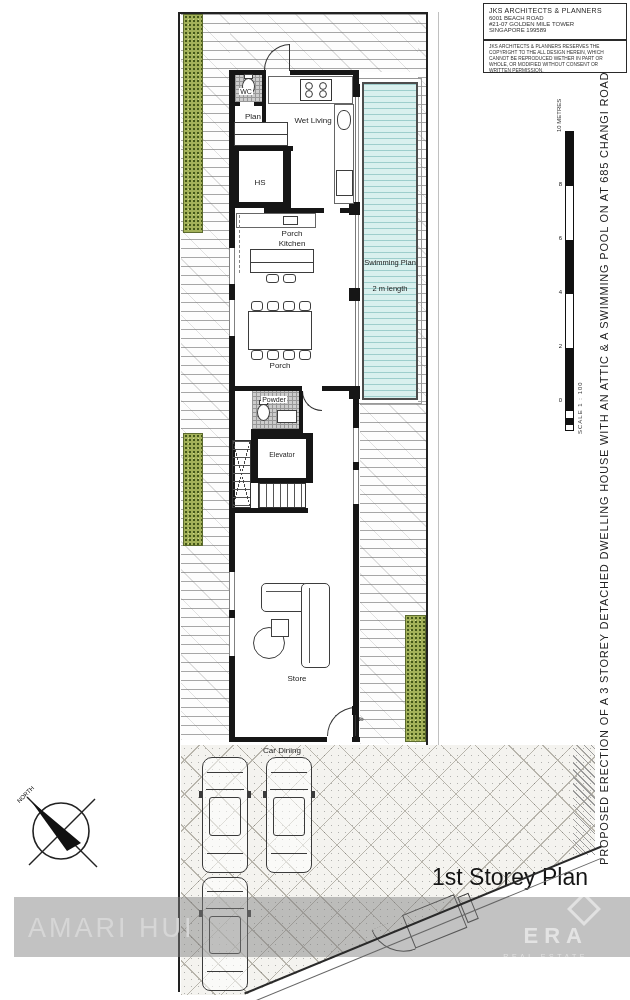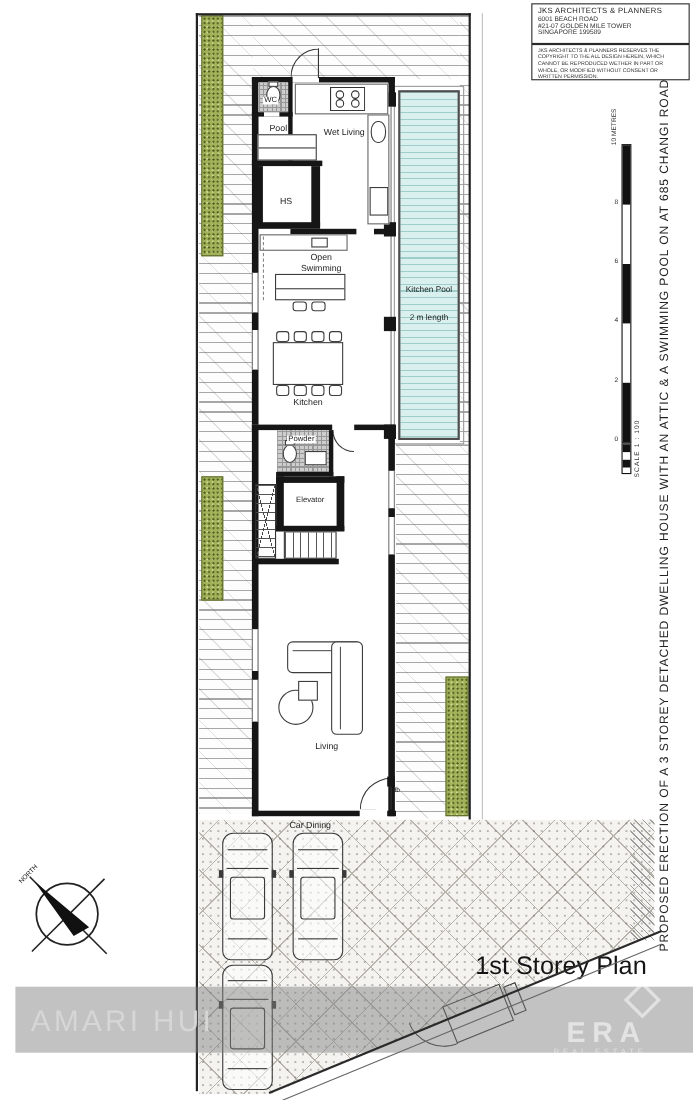--- a/index.html
+++ b/index.html
@@ -102,21 +102,21 @@
   </div>
 
   <div class="abs" style="left:372px;top:894px;width:132px;height:50px;transform:rotate(-22deg);z-index:2">
     <div class="abs" style="left:0;top:10px;width:34px;height:34px;border-left:1px solid #333;border-bottom:1px solid #333;border-bottom-left-radius:100% 100%"></div>
     <div class="abs" style="left:34px;top:8px;width:56px;height:36px;border:1.5px solid #333;box-sizing:border-box"></div>
     <div class="abs" style="left:92px;top:12px;width:12px;height:28px;border:1.5px solid #333;box-sizing:border-box"></div>
   </div>
 
   <div class="abs" style="left:358px;top:78px;width:64px;height:326px;border:1px solid #999;box-sizing:border-box;z-index:1"></div>
   <div class="pool" style="left:362px;top:82px;width:56px;height:318px"></div>
-  <div class="lbl" style="left:362px;top:258px;width:56px;font-size:7.5px">Kitchen Pool</div>
+  <div class="lbl" style="left:362px;top:258px;width:56px;font-size:7.5px">Swimming Plan</div>
   <div class="lbl" style="left:362px;top:284px;width:56px;font-size:7.5px">2 m length</div>
 
   <div class="wall" style="left:229px;top:70px;width:130px;height:5px"></div>
   <div class="wall" style="left:229px;top:70px;width:6px;height:316px"></div>
   <div class="wall" style="left:229px;top:386px;width:6px;height:356px"></div>
   <div class="winv" style="left:229px;top:248px;height:36px"></div>
   <div class="winv" style="left:229px;top:300px;height:36px"></div>
   <div class="winv" style="left:229px;top:572px;height:38px"></div>
   <div class="winv" style="left:229px;top:618px;height:38px"></div>
   <div class="wall" style="left:229px;top:737px;width:98px;height:5px"></div>
@@ -137,21 +137,21 @@
   <div class="abs" style="left:289px;top:44px;width:1px;height:27px;background:#333;z-index:2"></div>
 
   <div class="mosaic" style="left:235px;top:75px;width:27px;height:27px"></div>
   <div class="wall" style="left:262px;top:70px;width:4px;height:78px"></div>
   <div class="wall" style="left:229px;top:102px;width:37px;height:4px"></div>
   <div class="abs" style="left:240px;top:102px;width:14px;height:4px;background:#fff;z-index:2"></div>
   <div class="furn" style="left:242px;top:78px;width:13px;height:17px;border-radius:50%"></div>
   <div class="furn" style="left:244px;top:74px;width:9px;height:5px"></div>
   <div class="lbl" style="left:234px;top:88px;width:24px;font-size:7px"><span class="chip">WC</span></div>
 
-  <div class="lbl" style="left:238px;top:112px;width:30px">Pool</div>
+  <div class="lbl" style="left:238px;top:112px;width:30px">Plan</div>
   <div class="furn" style="left:234px;top:122px;width:54px;height:24px">
     <div class="abs" style="left:0;right:0;top:50%;height:1px;background:#3d3d3d"></div>
   </div>
   <div class="wall" style="left:229px;top:146px;width:64px;height:5px"></div>
 
   <div class="wall" style="left:231px;top:151px;width:8px;height:55px"></div>
   <div class="wall" style="left:283px;top:151px;width:8px;height:55px"></div>
   <div class="wall" style="left:231px;top:202px;width:60px;height:6px"></div>
   <div class="lbl" style="left:244px;top:178px;width:32px">HS</div>
 
@@ -166,37 +166,37 @@
   <div class="furn" style="left:334px;top:104px;width:20px;height:100px;border-color:#666"></div>
   <div class="furn" style="left:337px;top:110px;width:14px;height:20px;border-radius:45%"></div>
   <div class="furn" style="left:336px;top:170px;width:17px;height:26px"></div>
   <div class="lbl" style="left:294px;top:116px;width:38px">Wet Living</div>
   <div class="wall" style="left:264px;top:208px;width:60px;height:5px"></div>
   <div class="wall" style="left:340px;top:208px;width:19px;height:5px"></div>
 
   <div class="furn" style="left:236px;top:213px;width:80px;height:15px;border-color:#666"></div>
   <div class="furn" style="left:283px;top:216px;width:15px;height:9px"></div>
   <div class="abs" style="left:239px;top:215px;width:1px;height:58px;border-left:1px dashed #888;z-index:2"></div>
-  <div class="lbl" style="left:270px;top:229px;width:44px">Open Swimming</div>
+  <div class="lbl" style="left:270px;top:229px;width:44px">Porch Kitchen</div>
   <div class="furn" style="left:250px;top:249px;width:64px;height:24px">
     <div class="abs" style="left:0;right:0;top:55%;height:1px;background:#3d3d3d"></div>
   </div>
   <div class="furn" style="left:266px;top:274px;width:13px;height:9px;border-radius:3px"></div>
   <div class="furn" style="left:283px;top:274px;width:13px;height:9px;border-radius:3px"></div>
 
   <div class="furn" style="left:251px;top:301px;width:12px;height:10px;border-radius:3px"></div>
   <div class="furn" style="left:267px;top:301px;width:12px;height:10px;border-radius:3px"></div>
   <div class="furn" style="left:283px;top:301px;width:12px;height:10px;border-radius:3px"></div>
   <div class="furn" style="left:299px;top:301px;width:12px;height:10px;border-radius:3px"></div>
   <div class="furn" style="left:248px;top:311px;width:64px;height:39px"></div>
   <div class="furn" style="left:251px;top:350px;width:12px;height:10px;border-radius:3px"></div>
   <div class="furn" style="left:267px;top:350px;width:12px;height:10px;border-radius:3px"></div>
   <div class="furn" style="left:283px;top:350px;width:12px;height:10px;border-radius:3px"></div>
   <div class="furn" style="left:299px;top:350px;width:12px;height:10px;border-radius:3px"></div>
-  <div class="lbl" style="left:262px;top:361px;width:36px">Kitchen</div>
+  <div class="lbl" style="left:262px;top:361px;width:36px">Porch</div>
 
   <div class="wall" style="left:229px;top:386px;width:73px;height:5px"></div>
   <div class="wall" style="left:322px;top:386px;width:37px;height:5px"></div>
   <div class="arc" style="left:302px;top:391px;width:20px;height:20px;border-left:1px solid #333;border-bottom:1px solid #333;border-bottom-left-radius:100% 100%"></div>
   <div class="mosaic" style="left:252px;top:391px;width:47px;height:38px"></div>
   <div class="wall" style="left:299px;top:391px;width:4px;height:42px"></div>
   <div class="wall" style="left:251px;top:429px;width:52px;height:4px"></div>
   <div class="furn" style="left:257px;top:404px;width:13px;height:17px;border-radius:50%"></div>
   <div class="furn" style="left:259px;top:400px;width:9px;height:5px"></div>
   <div class="furn" style="left:277px;top:410px;width:20px;height:13px"></div>
@@ -212,21 +212,21 @@
   <div class="wall" style="left:232px;top:508px;width:76px;height:5px"></div>
 
   <div class="furn" style="left:261px;top:583px;width:67px;height:29px;border-radius:5px">
     <div class="abs" style="left:4px;right:4px;top:7px;height:1px;background:#555"></div>
   </div>
   <div class="furn" style="left:301px;top:583px;width:29px;height:85px;border-radius:5px">
     <div class="abs" style="left:7px;top:4px;bottom:4px;width:1px;background:#555"></div>
   </div>
   <div class="furn" style="left:253px;top:627px;width:32px;height:32px;border-radius:50%"></div>
   <div class="furn" style="left:271px;top:619px;width:18px;height:18px"></div>
-  <div class="lbl" style="left:279px;top:674px;width:36px">Living</div>
+  <div class="lbl" style="left:279px;top:674px;width:36px">Store</div>
 
   <div class="arc" style="left:327px;top:707px;width:29px;height:29px;border-top:1px solid #333;border-left:1px solid #333;border-top-left-radius:100% 100%"></div>
   <div class="abs" style="left:355px;top:707px;width:1px;height:29px;background:#333;z-index:2"></div>
   <div class="wall" style="left:352px;top:706px;width:7px;height:9px"></div>
   <div class="lbl" style="left:357px;top:716px;width:14px;font-size:6px;text-align:left">db</div>
 
   <div class="lbl" style="left:252px;top:746px;width:60px">Car Dining</div>
 
   <div class="tb" style="left:483px;top:3px;width:144px;height:37px">
     <div style="font-size:7px;letter-spacing:.3px;color:#222;margin-bottom:1px">JKS ARCHITECTS &amp; PLANNERS</div>
@@ -264,17 +264,17 @@
     <polygon points="16,18 66,60 52,68" fill="#111"></polygon>
     <text x="1" y="16" font-size="6" fill="#111" transform="rotate(-45 8 14)" font-family="Liberation Sans, sans-serif">NORTH</text>
   </svg>
 
   <div class="abs" style="left:432px;top:864px;font-size:23px;color:#141414;z-index:3">1st Storey Plan</div>
 
 
   <div class="band">
     <div class="abs" style="left:14px;top:16px;font-size:27px;letter-spacing:3px;color:#d6d6d6">AMARI HUI</div>
     <div class="abs" style="right:34px;top:0px;width:18px;height:18px;border:3px solid rgba(255,255,255,.5);transform:rotate(45deg)"></div>
-    <div class="abs" style="right:42px;top:26px;font-size:26px;font-weight:bold;color:rgba(255,255,255,.55);letter-spacing:6px">ERA</div>
+    <div class="abs" style="right:42px;top:26px;font-size:22px;font-weight:bold;color:rgba(255,255,255,.55);letter-spacing:6px">ERA</div>
     <div class="abs" style="right:42px;top:56px;font-size:7px;color:rgba(255,255,255,.5);letter-spacing:3.5px">REAL ESTATE</div>
   </div>
 
 </div>
 
 </body></html>

